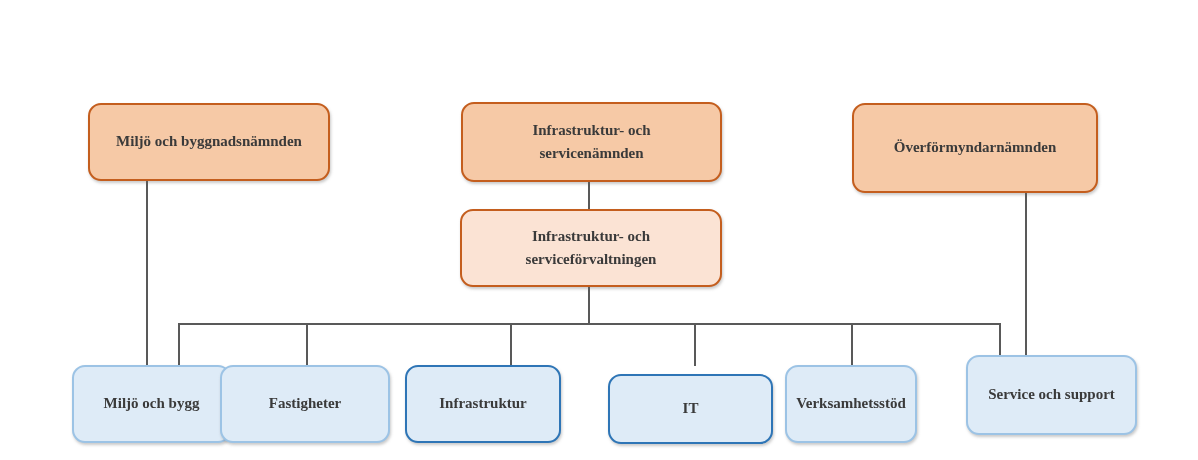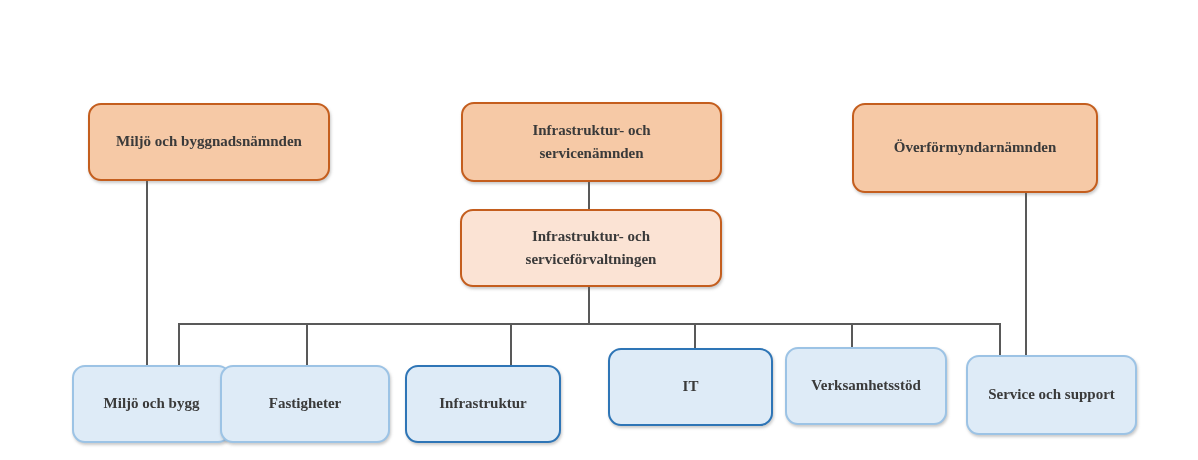--- a/index.html
+++ b/index.html
@@ -89,23 +89,23 @@
 
   <div class="node dept" style="left:72px;top:319px;width:159px;height:78px">
     <span class="lbl">Miljö och bygg</span>
   </div>
   <div class="node dept" style="left:220px;top:319px;width:170px;height:78px">
     <span class="lbl">Fastigheter</span>
   </div>
   <div class="node dept dark-border" style="left:405px;top:319px;width:156px;height:78px">
     <span class="lbl">Infrastruktur</span>
   </div>
-  <div class="node dept dark-border" style="left:608px;top:302px;width:165px;height:78px">
+  <div class="node dept dark-border" style="left:608px;top:328px;width:165px;height:70px">
     <span class="lbl">IT</span>
   </div>
-  <div class="node dept" style="left:785px;top:301px;width:162px;height:78px">
+  <div class="node dept" style="left:785px;top:319px;width:132px;height:78px">
     <span class="lbl">Verksamhetsstöd</span>
   </div>
   <div class="node dept" style="left:966px;top:309px;width:171px;height:80px">
     <span class="lbl">Service och support</span>
   </div>
 
 </div>
 
 </body></html>

